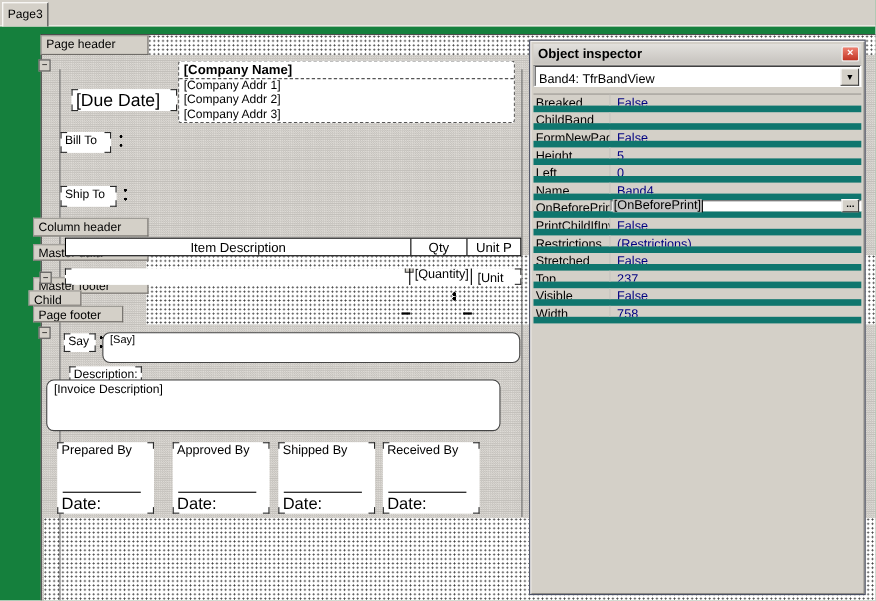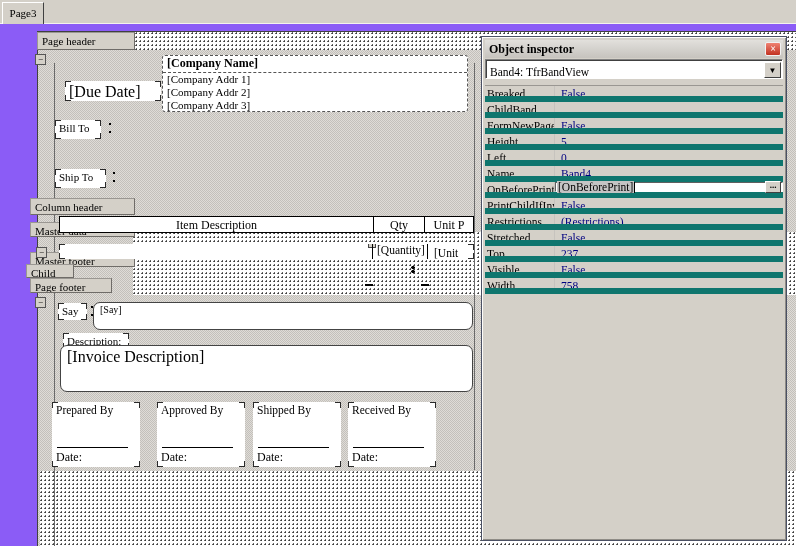--- a/index.html
+++ b/index.html
@@ -1,19 +1,19 @@
 <!DOCTYPE html>
 <html><head>
 <meta charset="utf-8">
 <style>
   * { margin:0; padding:0; box-sizing:border-box; }
   html,body { width:796px; height:546px; overflow:hidden; }
   body { font-family:"Liberation Sans", sans-serif; font-size:11px; color:#000; }
 
-  #stage { position:relative; width:796px; height:546px; background:#8b5cf6;font-family:Liberation Serif, serif; }
+  #stage { position:relative; width:796px; height:546px; background:#15803d; }
 
   
   .tabbar { position:absolute; left:0; top:0; width:796px; height:24px;
             background:#d4d0c8; border-bottom:1px solid #f4f2ee; }
   .tab { position:absolute; left:2px; top:2px; width:42px; height:22px;
          background:#d4d0c8; border:1px solid #404040; border-bottom:none;
          border-left-color:#fff; border-top-color:#fff;
          text-align:center; padding-top:4px; font-size:11px; }
 
   
@@ -76,21 +76,21 @@
   .dashmark { position:absolute; width:8px; height:2px; background:#000; }
   .tinyglyph { position:absolute; width:4px; height:9px;
                background-image:radial-gradient(circle,#000 1.6px,transparent 1.9px),
                                 radial-gradient(circle,#000 1.6px,transparent 1.9px);
                background-size:4px 5px; background-position:center 0, center 4px;
                background-repeat:no-repeat; }
 
   .sigbox { position:absolute; top:402px; width:88px; height:65px; }
   .sigbox .title { position:absolute; left:4px; top:2px; font-size:11.5px; }
   .sigbox .sigline { position:absolute; left:5px; right:12px; top:45px; border-bottom:1px solid #000; }
-  .sigbox .date { position:absolute; left:4px; top:48px; font-size:12px; }
+  .sigbox .date { position:absolute; left:4px; top:48px; font-size:15px; }
 
   
   .inspector { position:absolute; left:481px; top:36px; width:306px; height:505px;
                background:#d4d0c8; border:1px solid #4a5064;
                box-shadow:inset 1px 1px 0 #fdfcfa, inset -1px -1px 0 #8f8c86;
                padding:3px; }
   .insp-title { height:18px; background:linear-gradient(#e2e0dc,#c6c3be);
                 display:flex; align-items:center; padding:0 2px 0 4px;
                 font-weight:bold; font-size:12px; }
   .close-btn { margin-left:auto; width:16px; height:14px; border:1px solid #f2f2f2;
@@ -175,21 +175,21 @@
 
   <div class="tinyglyph" style="left:411px; top:265px;"></div>
   <div class="dashmark" style="left:365px; top:284px;"></div>
   <div class="dashmark" style="left:421px; top:284px;"></div>
 
   <div class="obj" style="left:58px; top:303px; width:29px; height:17px;">Say</div>
   <div class="colon2" style="left:88px; top:304px;"></div>
   <div class="frame-round" style="left:93px; top:302px; width:380px; height:28px; padding:1px 6px; font-size:10px;">[Say]</div>
 
   <div class="obj" style="left:63px; top:333px; width:66px; height:16px;">Description:</div>
-  <div class="frame-round" style="left:60px; top:345px; width:413px; height:47px; padding:2px 6px; font-size:16px;">[Invoice Description]</div>
+  <div class="frame-round" style="left:42px; top:345px; width:413px; height:47px; padding:2px 6px; font-size:11px;">[Invoice Description]</div>
 
   <div class="obj sigbox" style="left:52px;">
     <div class="title">Prepared By</div>
     <div class="sigline"></div>
     <div class="date">Date:</div>
   </div>
   <div class="obj sigbox" style="left:157px;padding-left:34px;">
     <div class="title">Approved By</div>
     <div class="sigline"></div>
     <div class="date">Date:</div>

